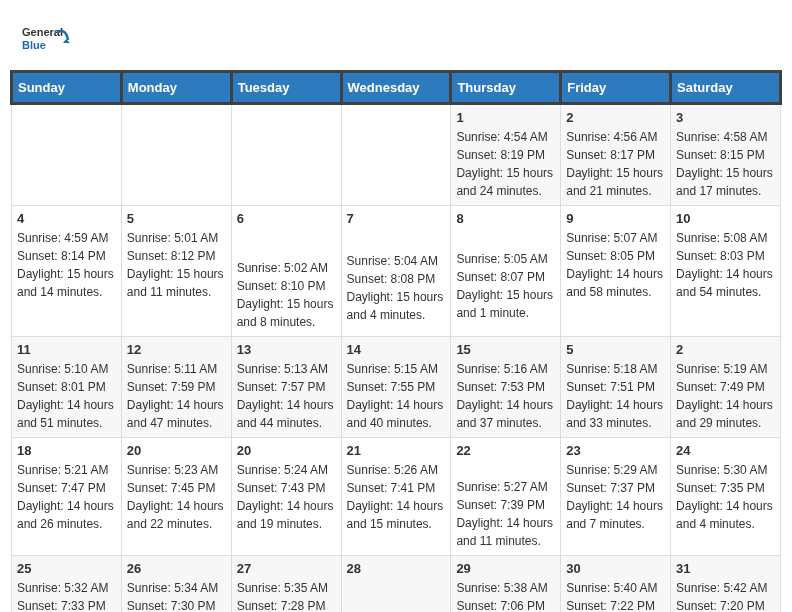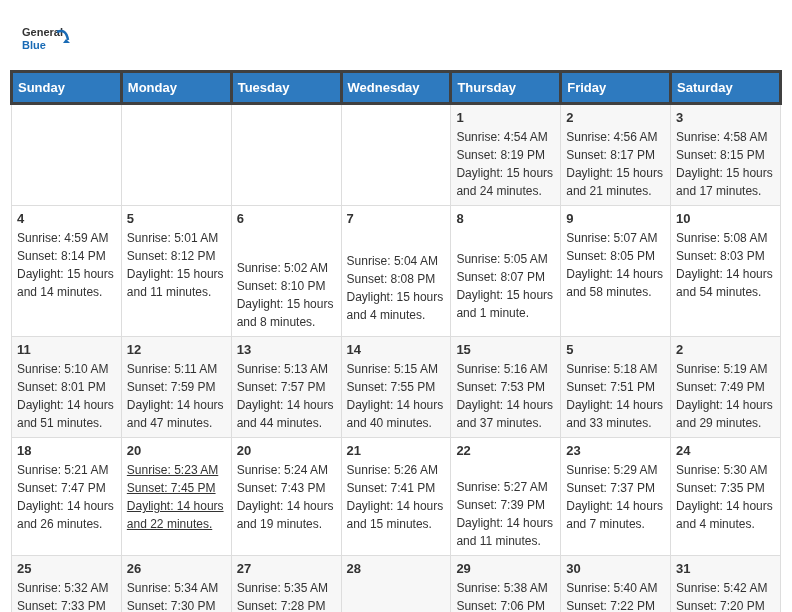--- a/index.html
+++ b/index.html
@@ -238,21 +238,21 @@
       <tr>
         <td>
           <span class="day-number">18</span>
           <div class="day-info" style="white-space: pre-line;">Sunrise: 5:21 AM
 Sunset: 7:47 PM
 Daylight: 14 hours
 and 26 minutes.</div>
         </td>
         <td>
           <span class="day-number">20</span>
-          <div class="day-info" style="white-space: pre-line; text-decoration: underline;">Sunrise: 5:23 AM
+          <div class="day-info" style="white-space: pre-line;">Sunrise: 5:23 AM
 Sunset: 7:45 PM
 Daylight: 14 hours
 and 22 minutes.</div>
         </td>
         <td>
           <span class="day-number">20</span>
           <div class="day-info" style="white-space: pre-line;">Sunrise: 5:24 AM
 Sunset: 7:43 PM
 Daylight: 14 hours
 and 19 minutes.</div>

